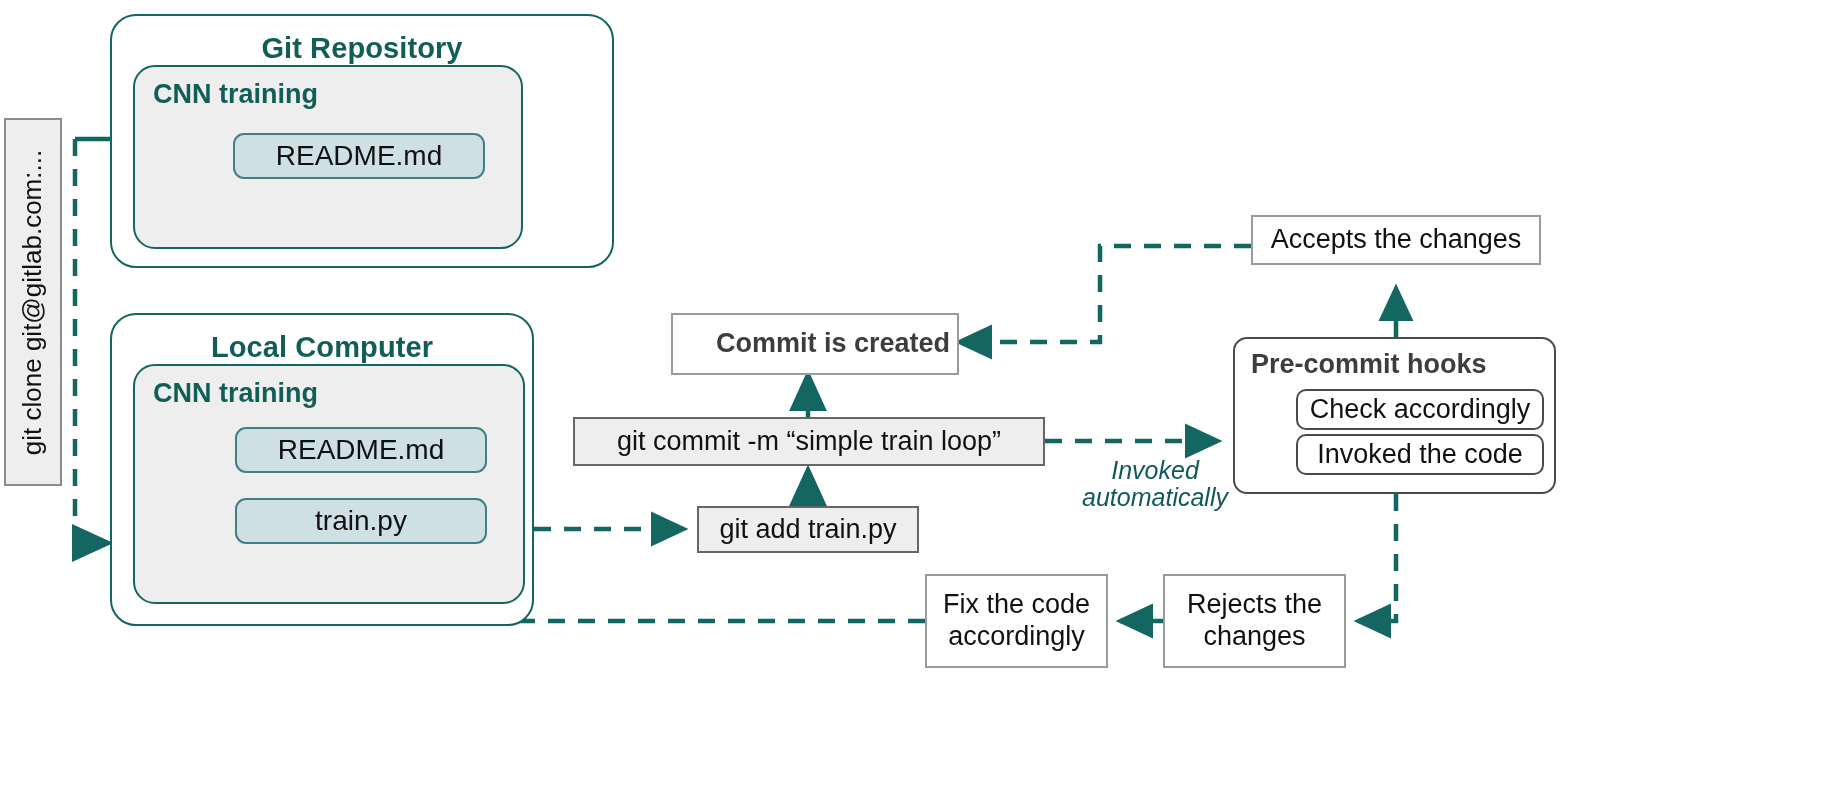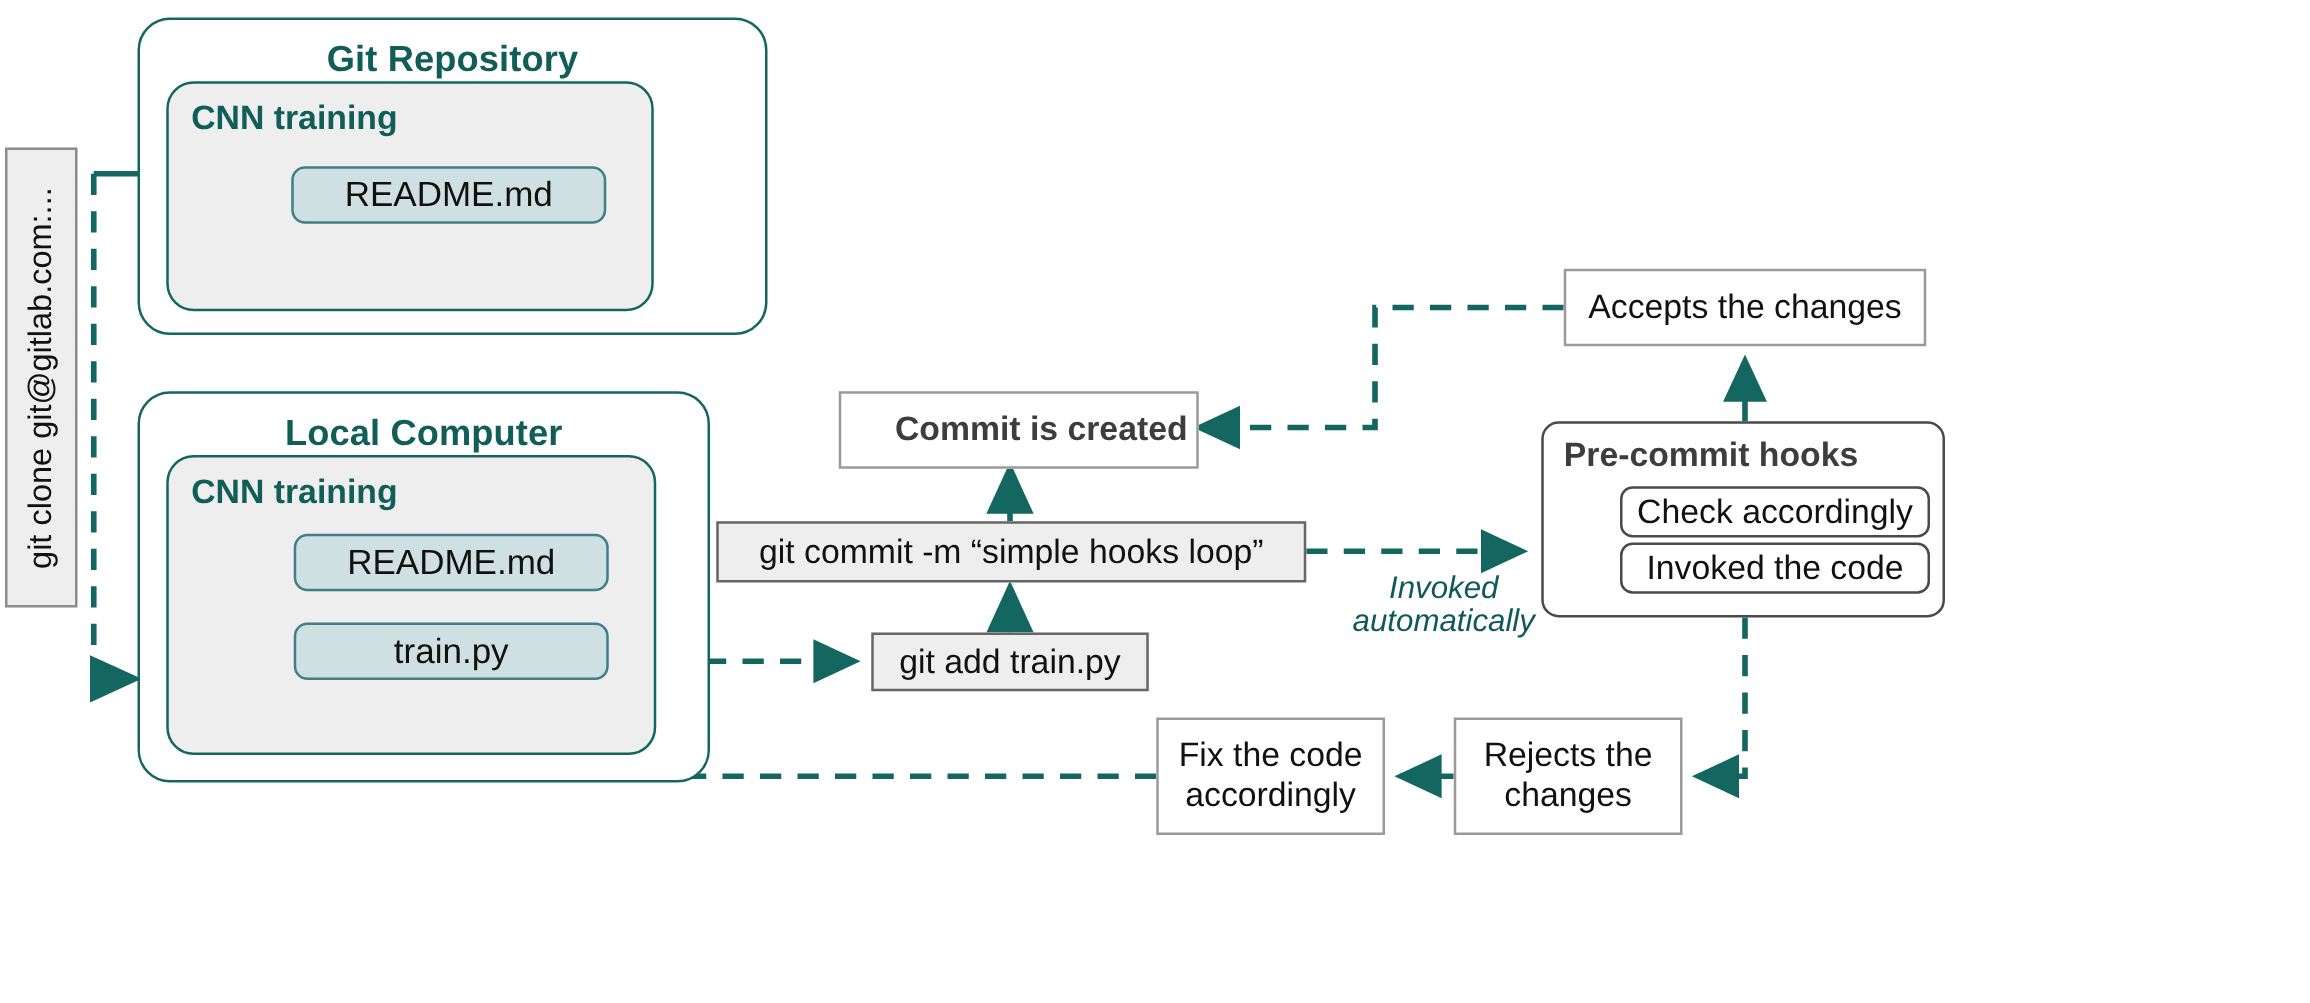--- a/index.html
+++ b/index.html
@@ -231,39 +231,39 @@
   </div>
 
   <div class="container-box" style="left:110px; top:14px; width:504px; height:254px;">
     <div class="container-title" style="top:16px;">Git Repository</div>
     <div class="inner-box" style="left:21px; top:49px; width:390px; height:184px;">
       <div class="inner-title" style="left:18px; top:12px;">CNN training</div>
       <div class="file-pill" style="left:98px; top:66px; width:252px; height:46px;">README.md</div>
     </div>
   </div>
 
-  <div class="container-box" style="left:110px; top:313px; width:458px; height:313px;">
+  <div class="container-box" style="left:110px; top:313px; width:424px; height:313px;">
     <div class="container-title" style="top:16px;">Local Computer</div>
     <div class="inner-box" style="left:21px; top:49px; width:392px; height:240px;">
       <div class="inner-title" style="left:18px; top:12px;">CNN training</div>
       <div class="file-pill" style="left:100px; top:61px; width:252px; height:46px;">README.md</div>
       <div class="file-pill" style="left:100px; top:132px; width:252px; height:46px;">train.py</div>
     </div>
   </div>
 
   <div class="proc-box shaded" style="left:697px; top:506px; width:222px; height:47px;">git add train.py</div>
 
-  <div class="proc-box shaded" style="left:573px; top:417px; width:472px; height:49px;">git commit -m  “simple hooks loop”</div>
+  <div class="proc-box shaded" style="left:573px; top:417px; width:472px; height:49px;">git commit -m  “simple train loop”</div>
 
   <div class="proc-box bold-label" style="left:671px; top:313px; width:288px; height:62px;padding-left:36px;">Commit is created</div>
 
   <div class="edge-label" style="left: 1069px; top: 409px; width: 172px; white-space: pre-line; margin-top: 48px;">Invoked
 automatically</div>
 
-  <div class="proc-box" style="left:1251px; top:215px; width:290px; height:62px;">Accepts the changes</div>
+  <div class="proc-box" style="left:1251px; top:215px; width:290px; height:50px;">Accepts the changes</div>
 
   <div class="hooks-box" style="left:1233px; top:337px; width:323px; height:157px;">
     <div class="hooks-title" style="left:16px; top:10px;">Pre-commit hooks</div>
     <div class="hook-item" style="left:61px; top:50px; width:248px; height:41px;">Check accordingly</div>
     <div class="hook-item" style="left:61px; top:95px; width:248px; height:41px;">Invoked the code</div>
   </div>
 
   <div class="proc-box" style="left: 1163px; top: 574px; width: 183px; height: 94px; white-space: pre-line;">Rejects the
 changes</div>
 

